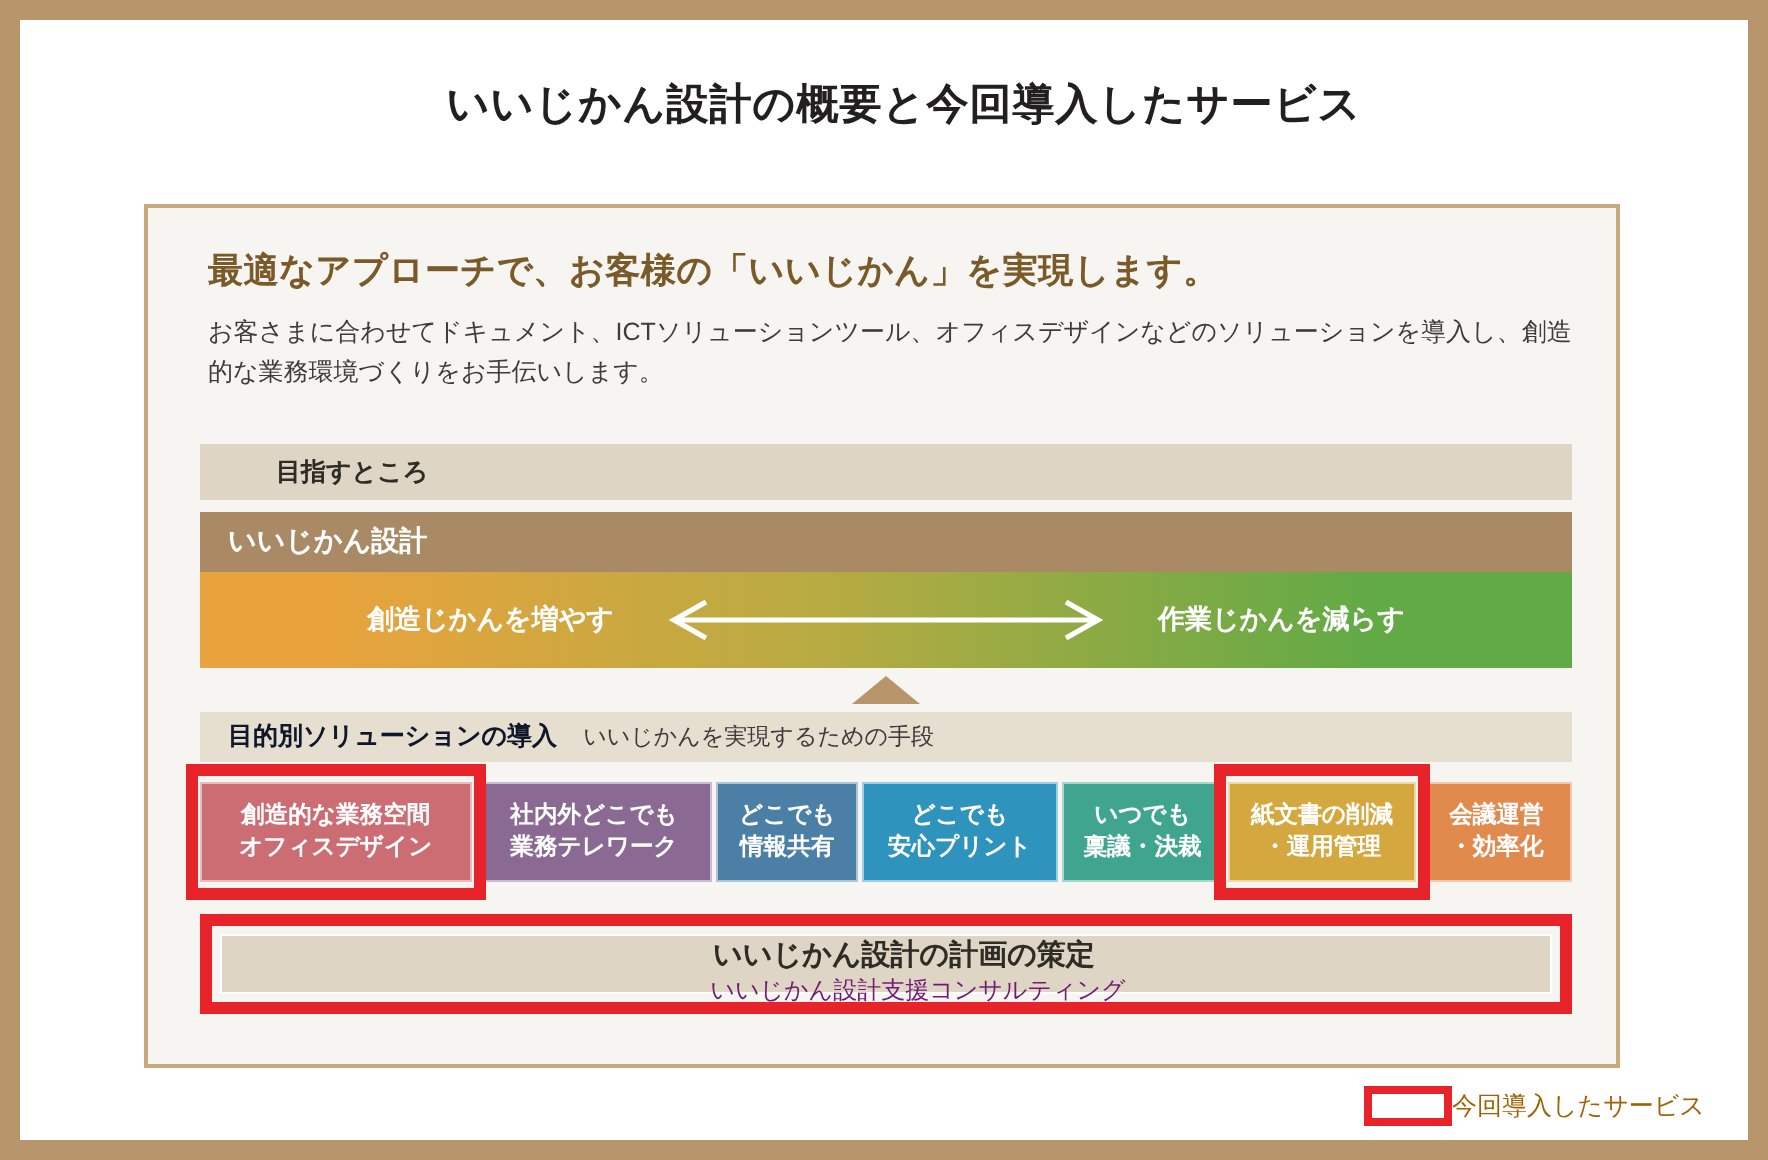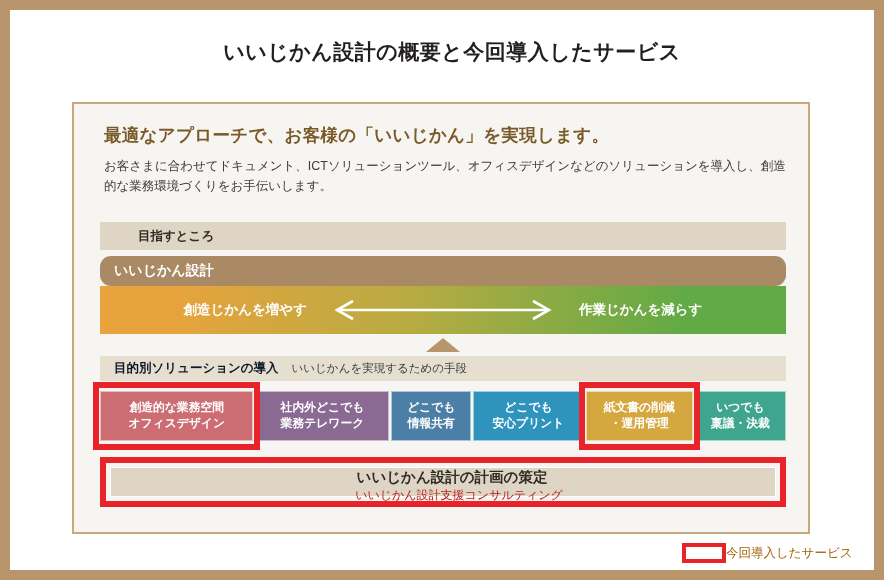--- a/index.html
+++ b/index.html
@@ -92,21 +92,20 @@
   }
 
   
   #brand-band {
     left: 26px;
     top: 152px;
     width: 686px;
     height: 30px;
     background: #a98a65;
     padding-left: 14px;
-    border-radius: 11px;
   }
   #brand-band .strip-title {
     font-size: 14px;
     font-weight: bold;
     color: #ffffff;
   }
 
   
   #gradient-bar {
     position: absolute;
@@ -220,21 +219,21 @@
     padding-left: 18px;
     box-sizing: border-box;
   }
   #consult-title {
     font-size: 14.5px;
     font-weight: bold;
     color: #2f2b25;
   }
   #consult-sub {
     font-size: 12px;
-    color: #b91c1c;
+    color: #701a75;
     margin-left: 14px;
   }
 
   
   #legend {
     position: absolute;
     left: 672px;
     top: 533px;
     display: flex;
     align-items: center;
@@ -307,30 +306,36 @@
             <div>どこでも</div>
             <div>情報共有</div>
           </div>
         </div>
         <div class="card" style="background: rgb(46, 147, 189); flex: 112 0 0px;">
           <div>
             <div>どこでも</div>
             <div>安心プリント</div>
           </div>
         </div>
+        <div class="card" style="background: rgb(63, 165, 143); flex: 92 0 0px;">
+          <div>
+            <div>いつでも</div>
+            <div>稟議・決裁</div>
+          </div>
+        </div>
         <div class="card card-highlight" style="background: rgb(213, 168, 63); flex: 108 0 0px; z-index: 5;">
           <div>
             <div>紙文書の削減</div>
             <div>・運用管理</div>
           </div>
         </div>
-        <div class="card" style="background: rgb(63, 165, 143); flex: 92 0 0px;">
-          <div>
-            <div>いつでも</div>
-            <div>稟議・決裁</div>
+        <div class="card" style="background: rgb(224, 138, 78); flex: 86 0 0px;">
+          <div>
+            <div>会議運営</div>
+            <div>・効率化</div>
           </div>
         </div>
       </div>
 
     <div id="consult-wrap" style="border-color: rgb(232, 36, 42);">
       <div id="consult-bar" style="background: rgb(222, 213, 196); flex-direction: column;">
         <span id="consult-title">いいじかん設計の計画の策定</span>
         <span id="consult-sub">いいじかん設計支援コンサルティング</span>
       </div>
     </div>

